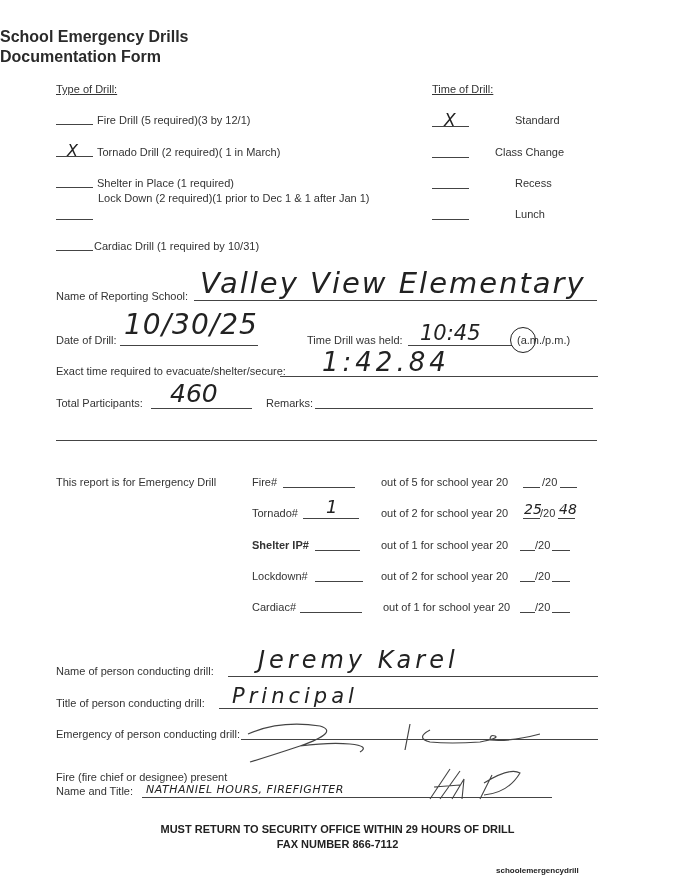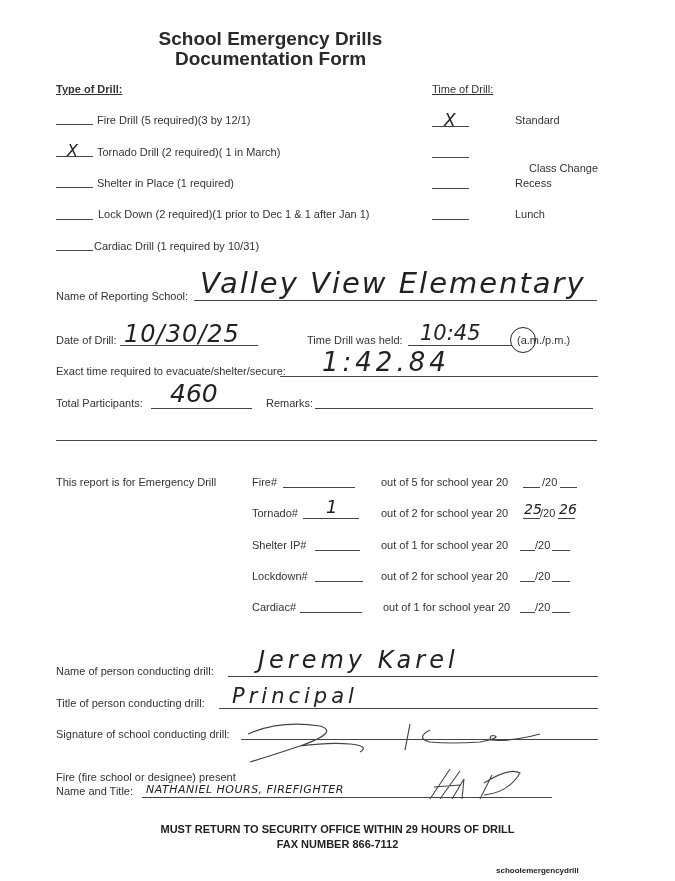--- a/index.html
+++ b/index.html
@@ -1,93 +1,93 @@
 <!DOCTYPE html>
 <html><head>
   <meta charset="utf-8">
   <style>
     html, body { margin: 0; padding: 0; }
     body {
       width: 675px; height: 881px; background: #ffffff; position: relative; overflow: hidden;
       font-family: "Liberation Sans", sans-serif; color: #2b2b2b;
     }
     .abs { position: absolute; white-space: nowrap; }
-    .title { left: 0; width: 541px; text-align: center; font-weight: bold; font-size: 19px; color: #2a2a2a; }
+    .title { left: 0; width: 541px; font-weight: bold; font-size: 16px; color: #2a2a2a; }
     .lbl { font-size: 11px; color: #333; }
     .u { text-decoration: underline; }
     .line { position: absolute; border-bottom: 1px solid #444; height: 0; }
     .hw { position: absolute; font-family: "DejaVu Sans", sans-serif; font-weight: 200; color: #222; white-space: nowrap; font-style: italic; }
     .bold-note { font-weight: bold; font-size: 11px; color: #222; left: 0; width: 675px; text-align: center; }
     .foot { font-size: 8px; font-weight: bold; color: #222; }
     .circle { position: absolute; border: 1px solid #222; border-radius: 50%; }
   </style>
 </head>
 <body>
 
 <div class="abs title" style="top:28px;">School Emergency Drills</div>
 <div class="abs title" style="top:48px;">Documentation Form</div>
 
-<div class="abs lbl u" style="left:56px; top:83px;font-weight:bold;">Type of Drill:</div>
+<div class="abs lbl u" style="left:56px; top:83px;">Type of Drill:</div>
 
 <div>
   <div class="line" style="left:56px; top:124px; width:37px;"></div>
   <div class="hw" style="left:64px; top:110px; font-size:15px;"></div>
   <div class="abs lbl" style="left:97px; top:114px;">Fire Drill (5 required)(3 by  12/1)</div>
 </div>
 <div>
   <div class="line" style="left:56px; top:156px; width:37px;"></div>
   <div class="hw" style="left:67px; top:141px; font-size:16px;">X</div>
   <div class="abs lbl" style="left:97px; top:146px;">Tornado Drill (2 required)(  1 in March)</div>
 </div>
 <div>
   <div class="line" style="left:56px; top:187px; width:37px;"></div>
   <div class="hw" style="left:64px; top:173px; font-size:15px;"></div>
   <div class="abs lbl" style="left:97px; top:177px;">Shelter in Place (1 required)</div>
 </div>
 <div>
   <div class="line" style="left:56px; top:219px; width:37px;"></div>
   <div class="hw" style="left:64px; top:205px; font-size:15px;"></div>
-  <div class="abs lbl" style="left:98px; top:208px;">Lock Down (2 required)(1 prior to Dec 1 &amp; 1 after Jan 1)</div>
+  <div class="abs lbl" style="left:98px; top:192px;">Lock Down (2 required)(1 prior to Dec 1 &amp; 1 after Jan 1)</div>
 </div>
 <div>
   <div class="line" style="left:56px; top:250px; width:37px;"></div>
   <div class="hw" style="left:64px; top:236px; font-size:15px;"></div>
   <div class="abs lbl" style="left:94px; top:240px;">Cardiac Drill (1 required by 10/31)</div>
 </div>
 
 <div class="abs lbl u" style="left:432px; top:83px;">Time of Drill:</div>
 
 <div>
   <div class="line" style="left:432px; top:126px; width:37px;"></div>
   <div class="hw" style="left:444px; top:110px; font-size:17px;">X</div>
   <div class="abs lbl" style="left:515px; top:114px;">Standard</div>
 </div>
 <div>
   <div class="line" style="left:432px; top:157px; width:37px;"></div>
   <div class="hw" style="left:444px; top:142px; font-size:16px;"></div>
-  <div class="abs lbl" style="left:529px; top:146px;margin-top:16px;">Class Change</div>
+  <div class="abs lbl" style="left:495px; top:146px;">Class Change</div>
 </div>
 <div>
   <div class="line" style="left:432px; top:188px; width:37px;"></div>
   <div class="hw" style="left:444px; top:173px; font-size:16px;"></div>
   <div class="abs lbl" style="left:515px; top:177px;">Recess</div>
 </div>
 <div>
   <div class="line" style="left:432px; top:219px; width:37px;"></div>
   <div class="hw" style="left:444px; top:204px; font-size:16px;"></div>
   <div class="abs lbl" style="left:515px; top:208px;">Lunch</div>
 </div>
 
 <div class="abs lbl" style="left:56px; top:290px;">Name of Reporting School:</div>
 <div class="line" style="left:194px; top:300px; width:403px;"></div>
 <div class="hw" style="left:200px; top:266px; font-size:29px; letter-spacing:2px;">Valley View Elementary</div>
 
 <div class="abs lbl" style="left:56px; top:334px;">Date of Drill:</div>
 <div class="line" style="left:120px; top:345px; width:138px;"></div>
-<div class="hw" style="left:124px; top:320px; font-size:24px; letter-spacing:1px;">10/30/25</div>
+<div class="hw" style="left:124px; top:308px; font-size:28px; letter-spacing:1px;">10/30/25</div>
 
 <div class="abs lbl" style="left:307px; top:334px;">Time Drill was held:</div>
 <div class="line" style="left:408px; top:345px; width:104px;"></div>
 <div class="hw" style="left:420px; top:321px; font-size:21px;">10:45</div>
 <div class="abs lbl" style="left:517px; top:334px;">(a.m./p.m.)</div>
 <div class="circle" style="left:510px; top:327px; width:24px; height:24px;"></div>
 
 <div class="abs lbl" style="left:56px; top:365px;">Exact time required to evacuate/shelter/secure:</div>
 <div class="line" style="left:280px; top:376px; width:318px;"></div>
 <div class="hw" style="left:322px; top:347px; font-size:26px; letter-spacing:4px;">1:42.84</div>
@@ -115,25 +115,25 @@
 
 <div>
   <div class="abs lbl" style="left:252px; top:507px;">Tornado#</div>
   <div class="line" style="left:303px; top:518px; width:56px;"></div>
   <div class="hw" style="left:326px; top:496px; font-size:18px;">1</div>
   <div class="abs lbl" style="left:381px; top:507px;">out of 2 for school year 20</div>
   <div class="line" style="left:523px; top:518px; width:17px;"></div>
   <div class="hw" style="left:524px; top:501px; font-size:14px;">25</div>
   <div class="abs lbl" style="left:540px; top:507px;">/20</div>
   <div class="line" style="left:558px; top:518px; width:17px;"></div>
-  <div class="hw" style="left:559px; top:501px; font-size:14px;">26</div>
+  <div class="hw" style="left:559px; top:501px; font-size:14px;">48</div>
 </div>
 
 <div>
-  <div class="abs lbl" style="left:252px; top:539px;">Shelter IP#</div>
+  <div class="abs lbl" style="left:252px; top:539px;font-weight:bold;">Shelter IP#</div>
   <div class="line" style="left:315px; top:550px; width:45px;"></div>
   <div class="abs lbl" style="left:381px; top:539px;">out of 1 for school year 20</div>
   <div class="line" style="left:520px; top:550px; width:15px;"></div>
   <div class="abs lbl" style="left:535px; top:539px;">/20</div>
   <div class="line" style="left:552px; top:550px; width:18px;"></div>
 </div>
 
 <div>
   <div class="abs lbl" style="left:252px; top:570px;">Lockdown#</div>
   <div class="line" style="left:315px; top:581px; width:48px;"></div>
@@ -153,27 +153,27 @@
 </div>
 
 <div class="abs lbl" style="left:56px; top:665px;">Name of person conducting drill:</div>
 <div class="line" style="left:228px; top:676px; width:370px;"></div>
 <div class="hw" style="left:258px; top:646px; font-size:24px; letter-spacing:4px;">Jeremy Karel</div>
 
 <div class="abs lbl" style="left:56px; top:697px;">Title of person conducting drill:</div>
 <div class="line" style="left:219px; top:708px; width:379px;"></div>
 <div class="hw" style="left:232px; top:684px; font-size:21px; letter-spacing:4px;">Principal</div>
 
-<div class="abs lbl" style="left:56px; top:728px;">Signature of school conducting drill:</div>
+<div class="abs lbl" style="left:56px; top:728px;">Emergency of person conducting drill:</div>
 <div class="line" style="left:241px; top:739px; width:357px;"></div>
 <svg style="position:absolute; left:240px; top:712px;" width="310" height="52" viewBox="0 0 310 52">
   <path d="M8 22 Q40 8 80 14 Q100 20 60 34 Q30 44 10 50 M60 34 Q90 30 110 32 Q130 34 120 40 M170 12 L165 38 M190 18 Q175 26 190 30 Q210 32 240 30 Q260 26 255 24 Q250 22 250 28 Q270 30 300 22" fill="none" stroke="#444" stroke-width="1.2"></path>
 </svg>
 
-<div class="abs lbl" style="left:56px; top:771px;">Fire (fire school or designee) present</div>
+<div class="abs lbl" style="left:56px; top:771px;">Fire (fire chief or designee) present</div>
 <div class="abs lbl" style="left:56px; top:785px;">Name and Title:</div>
 <div class="line" style="left:142px; top:797px; width:410px;"></div>
 <div class="hw" style="left:146px; top:783px; font-size:11px; letter-spacing:0.5px;">NATHANIEL HOURS, FIREFIGHTER</div>
 <svg style="position:absolute; left:420px; top:765px;" width="110" height="38" viewBox="0 0 110 38">
   <path d="M10 34 L30 4 M20 34 L40 6 M14 22 L40 20 M32 34 L44 14 L42 34 M60 34 L72 10 M64 18 Q90 2 100 8 Q88 28 64 30" fill="none" stroke="#444" stroke-width="1.1"></path>
 </svg>
 
 <div class="abs bold-note" style="top:823px;">MUST RETURN TO SECURITY OFFICE WITHIN 29 HOURS OF DRILL</div>
 <div class="abs bold-note" style="top:838px;">FAX NUMBER 866-7112</div>
 <div class="abs foot" style="left:496px; top:866px;">schoolemergencydrill</div>

